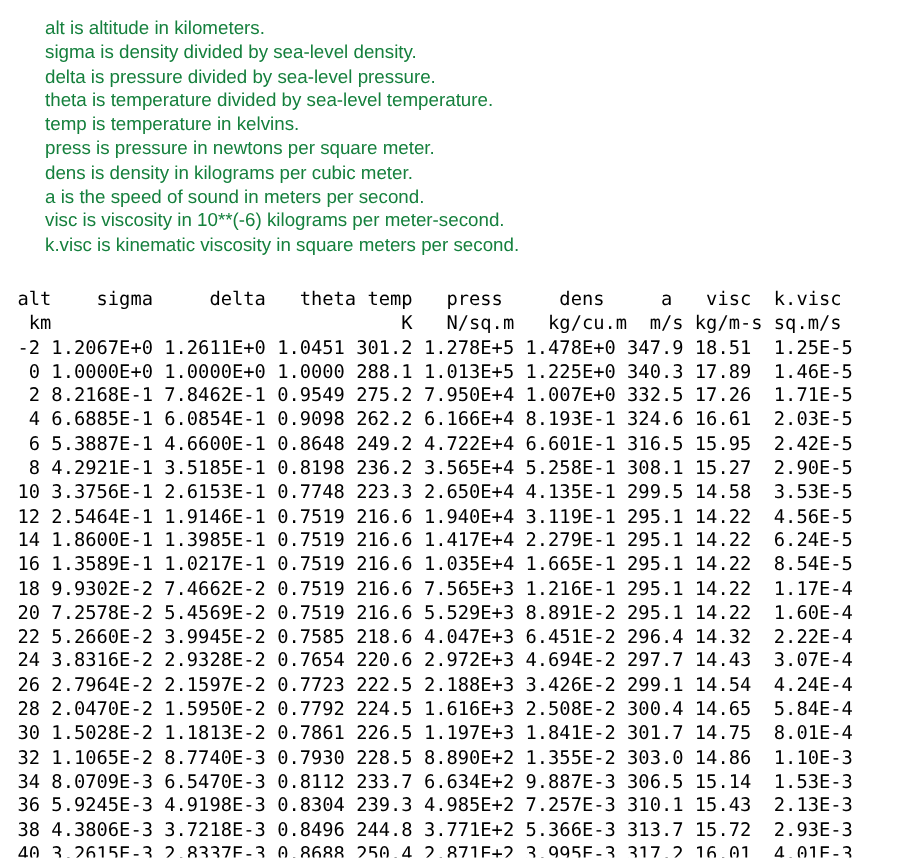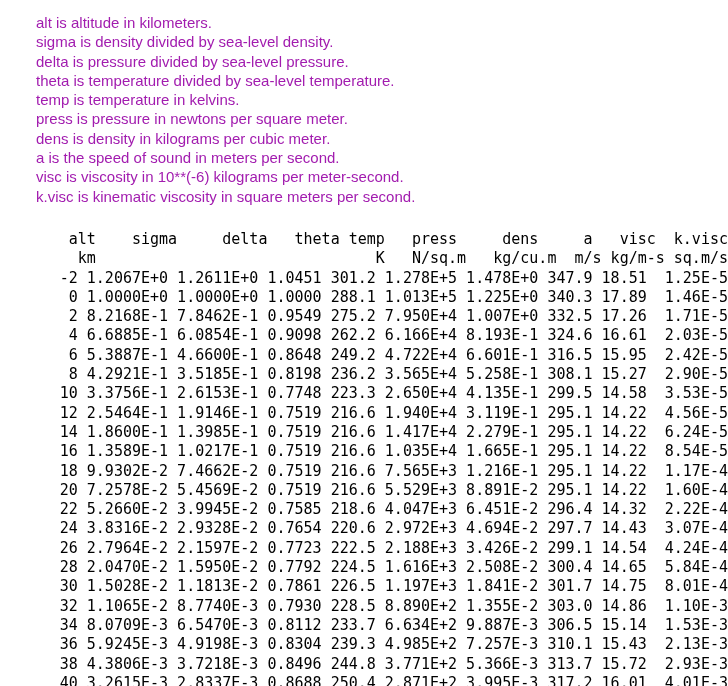--- a/index.html
+++ b/index.html
@@ -14,37 +14,36 @@
     position: relative;
     width: 728px;
     height: 686px;
     color: #000000;
   }
   .description {
     margin: 13px 0 0 36px;
     font-family: "Liberation Sans", sans-serif;
     font-size: 15px;
     line-height: 19.3px;
-    color: #a21caf;
+    color: #15803d;
     white-space: pre;
   }
   .desc-line {
     display: block;
   }
   .atm-table {
     margin: 24px 0 0 14px;
     font-family: "DejaVu Sans Mono", monospace;
     font-size: 15px;
     line-height: 19.3px;
     color: #000000;
     white-space: pre;
   }
   .atm-table span {
     display: block;
-    text-align: right;
   }
 </style>
 </head>
 <body>
 
 <div class="page">
   <div class="description"><span class="desc-line">alt is altitude in kilometers.</span><span class="desc-line">sigma is density divided by sea-level density.</span><span class="desc-line">delta is pressure divided by sea-level pressure.</span><span class="desc-line">theta is temperature divided by sea-level temperature.</span><span class="desc-line">temp is temperature in kelvins.</span><span class="desc-line">press is pressure in newtons per square meter.</span><span class="desc-line">dens is density in kilograms per cubic meter.</span><span class="desc-line">a is the speed of sound in meters per second.</span><span class="desc-line">visc is viscosity in 10**(-6) kilograms per meter-second.</span><span class="desc-line">k.visc is kinematic viscosity in square meters per second.</span></div>
   <pre class="atm-table"><span>alt    sigma     delta   theta temp   press     dens     a   visc  k.visc</span><span> km                               K   N/sq.m   kg/cu.m  m/s kg/m-s sq.m/s</span><span>-2 1.2067E+0 1.2611E+0 1.0451 301.2 1.278E+5 1.478E+0 347.9 18.51  1.25E-5</span><span> 0 1.0000E+0 1.0000E+0 1.0000 288.1 1.013E+5 1.225E+0 340.3 17.89  1.46E-5</span><span> 2 8.2168E-1 7.8462E-1 0.9549 275.2 7.950E+4 1.007E+0 332.5 17.26  1.71E-5</span><span> 4 6.6885E-1 6.0854E-1 0.9098 262.2 6.166E+4 8.193E-1 324.6 16.61  2.03E-5</span><span> 6 5.3887E-1 4.6600E-1 0.8648 249.2 4.722E+4 6.601E-1 316.5 15.95  2.42E-5</span><span> 8 4.2921E-1 3.5185E-1 0.8198 236.2 3.565E+4 5.258E-1 308.1 15.27  2.90E-5</span><span>10 3.3756E-1 2.6153E-1 0.7748 223.3 2.650E+4 4.135E-1 299.5 14.58  3.53E-5</span><span>12 2.5464E-1 1.9146E-1 0.7519 216.6 1.940E+4 3.119E-1 295.1 14.22  4.56E-5</span><span>14 1.8600E-1 1.3985E-1 0.7519 216.6 1.417E+4 2.279E-1 295.1 14.22  6.24E-5</span><span>16 1.3589E-1 1.0217E-1 0.7519 216.6 1.035E+4 1.665E-1 295.1 14.22  8.54E-5</span><span>18 9.9302E-2 7.4662E-2 0.7519 216.6 7.565E+3 1.216E-1 295.1 14.22  1.17E-4</span><span>20 7.2578E-2 5.4569E-2 0.7519 216.6 5.529E+3 8.891E-2 295.1 14.22  1.60E-4</span><span>22 5.2660E-2 3.9945E-2 0.7585 218.6 4.047E+3 6.451E-2 296.4 14.32  2.22E-4</span><span>24 3.8316E-2 2.9328E-2 0.7654 220.6 2.972E+3 4.694E-2 297.7 14.43  3.07E-4</span><span>26 2.7964E-2 2.1597E-2 0.7723 222.5 2.188E+3 3.426E-2 299.1 14.54  4.24E-4</span><span>28 2.0470E-2 1.5950E-2 0.7792 224.5 1.616E+3 2.508E-2 300.4 14.65  5.84E-4</span><span>30 1.5028E-2 1.1813E-2 0.7861 226.5 1.197E+3 1.841E-2 301.7 14.75  8.01E-4</span><span>32 1.1065E-2 8.7740E-3 0.7930 228.5 8.890E+2 1.355E-2 303.0 14.86  1.10E-3</span><span>34 8.0709E-3 6.5470E-3 0.8112 233.7 6.634E+2 9.887E-3 306.5 15.14  1.53E-3</span><span>36 5.9245E-3 4.9198E-3 0.8304 239.3 4.985E+2 7.257E-3 310.1 15.43  2.13E-3</span><span>38 4.3806E-3 3.7218E-3 0.8496 244.8 3.771E+2 5.366E-3 313.7 15.72  2.93E-3</span><span>40 3.2615E-3 2.8337E-3 0.8688 250.4 2.871E+2 3.995E-3 317.2 16.01  4.01E-3</span></pre>
 </div>
 

